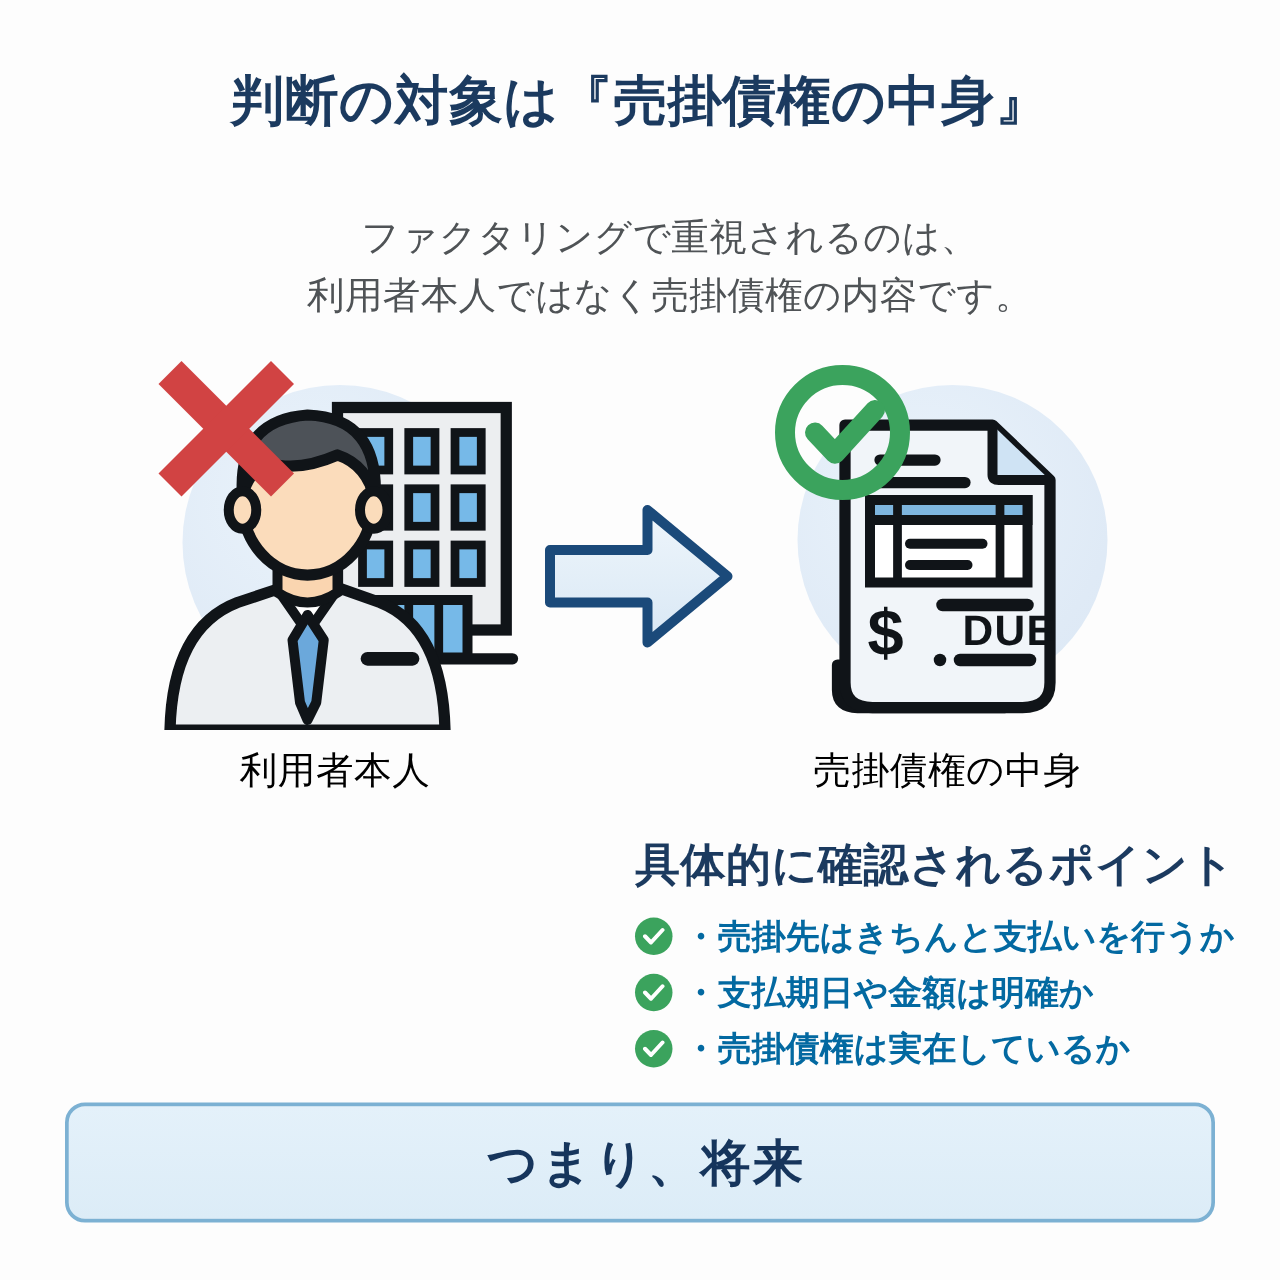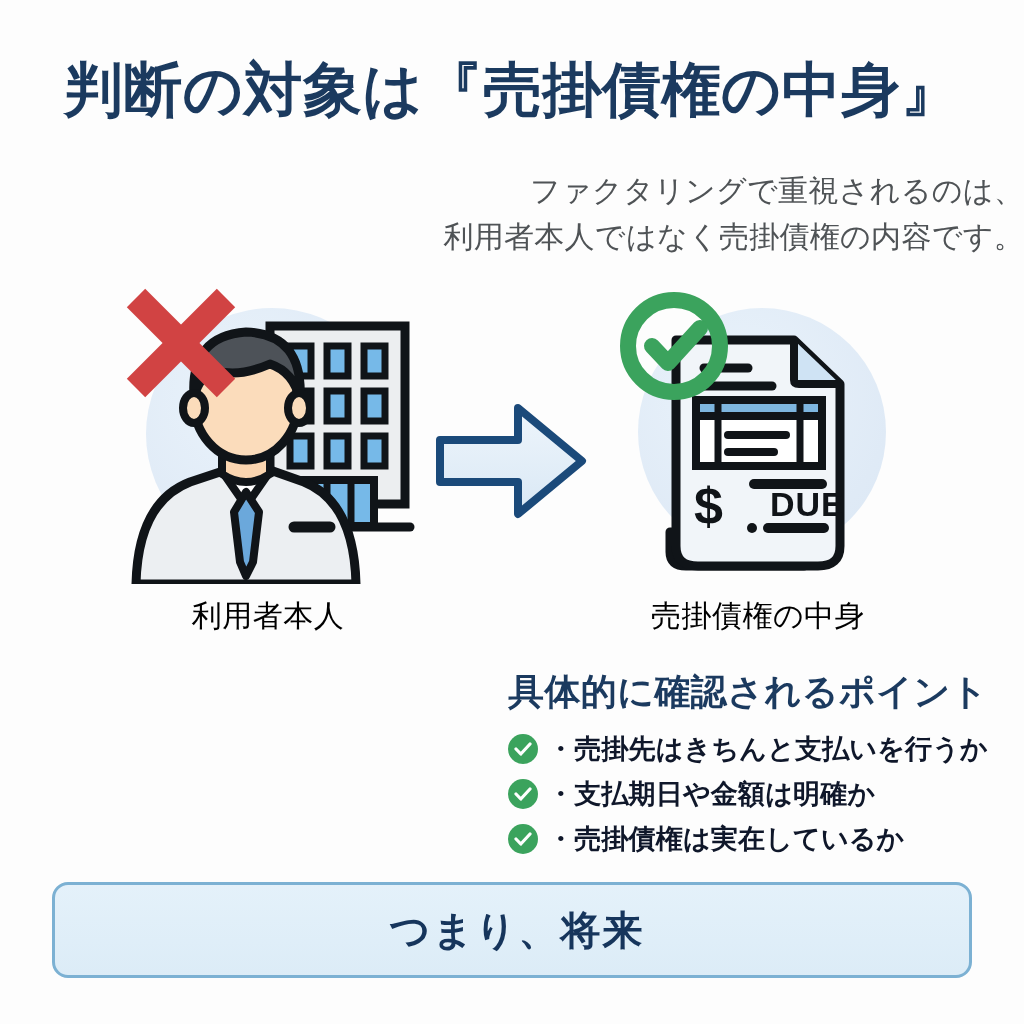--- a/index.html
+++ b/index.html
@@ -26,35 +26,35 @@
 
   
   .title-wrap {
     position: absolute;
     top: 58px;
     left: 0;
     width: 1024px;
     text-align: center;
   }
   .title {
-    font-size: 59px;
+    font-size: 43px;
     font-weight: bold;
     color: #1b3a5f;
     letter-spacing: 0.5px;
     line-height: 1.1;
     white-space: nowrap;
   }
 
   
   .subtitle-wrap {
     position: absolute;
     top: 168px;
     left: 0;
     width: 1024px;
-    text-align: right;
+    text-align: center;
     padding-left: 48px;
   }
   .subtitle-line {
     font-size: 30px;
     color: #4f5356;
     line-height: 1.52;
     letter-spacing: 0.3px;
     white-space: nowrap;
   }
 
@@ -136,21 +136,21 @@
     border-radius: 50%;
     background: #3ba35d;
     display: flex;
     align-items: center;
     justify-content: center;
   }
   .check-badge svg { display: block; }
   .point-text {
     font-size: 27px;
     font-weight: bold;
-    color: #0f172a;
+    color: #0369a1;
     letter-spacing: 0.2px;
     white-space: nowrap;
   }
 
   
   .banner {
     position: absolute;
     left: 52px;
     top: 882px;
     width: 920px;

